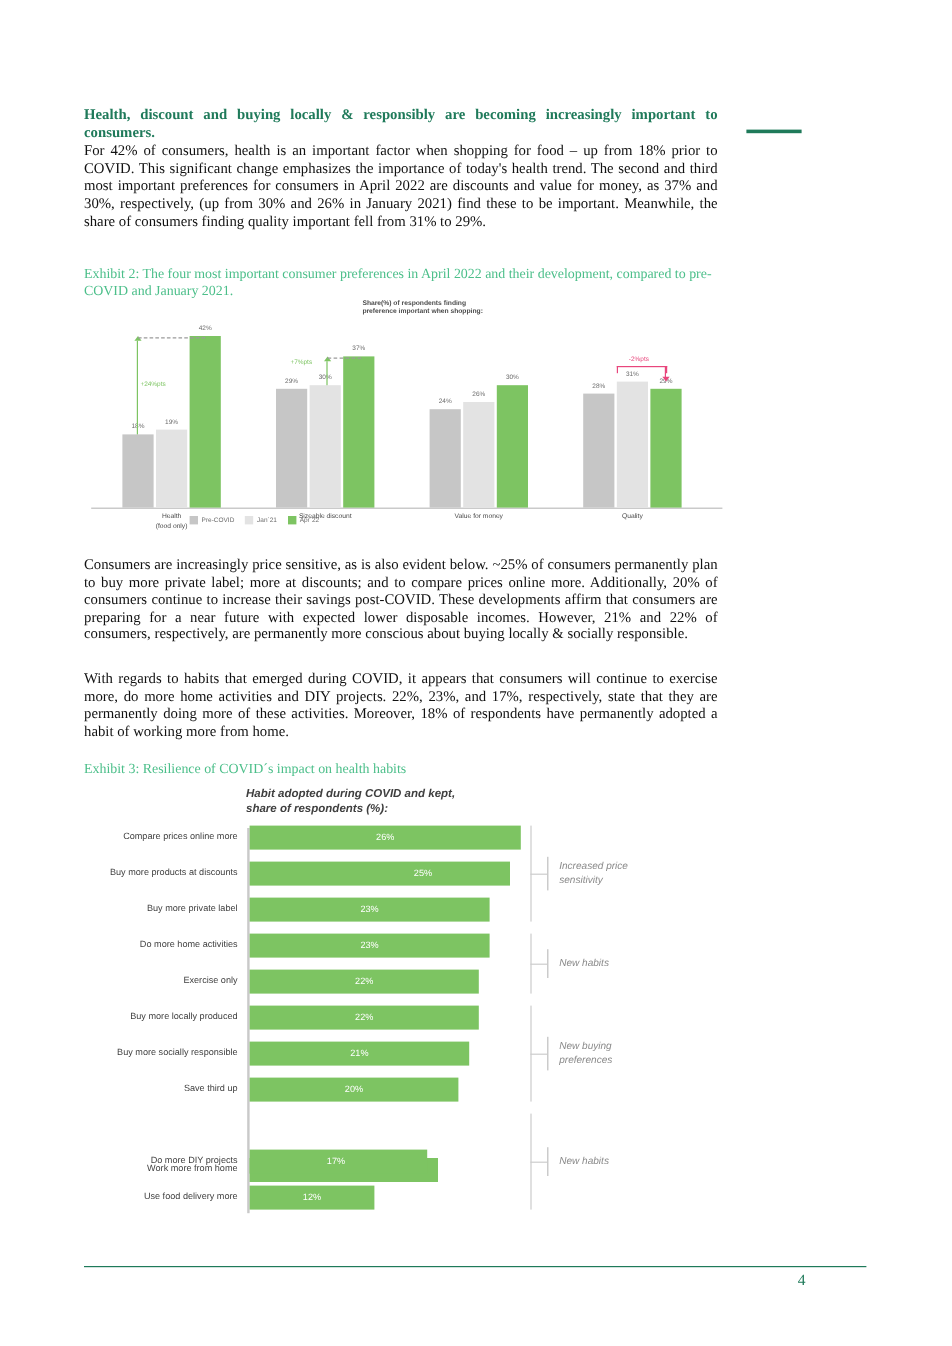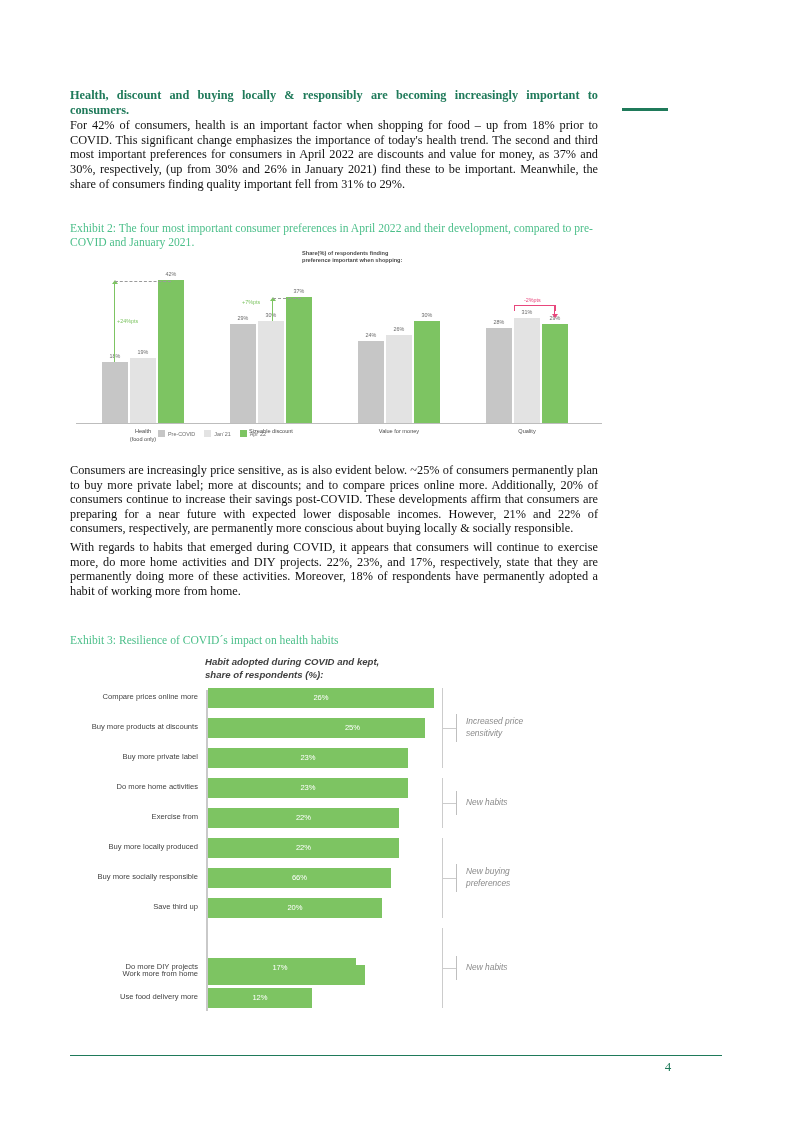--- a/index.html
+++ b/index.html
@@ -44,21 +44,21 @@
     text-align: justify;
   }
   .body-par {
     font-family: Liberation Serif, serif;
     font-size: 12.3px;
     line-height: 14.6px;
     margin: 0;
     text-align: justify;
     color: #111111;
   }
-  .body-par + .body-par { margin-top: 4px; }
+  .body-par + .body-par { margin-top: 22px; }
 
   .exhibit-cap {
     font-family: "Liberation Serif", serif;
     font-size: 11.6px;
     line-height: 14px;
     color: #4cbf8a;
     margin: 0;
     text-align: left;
   }
 
@@ -485,35 +485,35 @@
         <div class="ex3-barval" style="left:138px;width:200px;">23%</div>
       </div>
 
       <div class="ex3-row" style="top:90px;">
         <div class="ex3-label">Do more home activities</div>
         <div class="ex3-bar" style="width:200px;"></div>
         <div class="ex3-barval" style="left:138px;width:200px;">23%</div>
       </div>
 
       <div class="ex3-row" style="top:120px;">
-        <div class="ex3-label">Exercise from</div>
+        <div class="ex3-label">Exercise only</div>
         <div class="ex3-bar" style="width:191px;"></div>
         <div class="ex3-barval" style="left:138px;width:191px;">22%</div>
       </div>
 
       <div class="ex3-row" style="top:150px;">
         <div class="ex3-label">Buy more locally produced</div>
         <div class="ex3-bar" style="width:191px;"></div>
         <div class="ex3-barval" style="left:138px;width:191px;">22%</div>
       </div>
 
       <div class="ex3-row" style="top:180px;">
         <div class="ex3-label">Buy more socially responsible</div>
         <div class="ex3-bar" style="width:183px;"></div>
-        <div class="ex3-barval" style="left:138px;width:183px;">66%</div>
+        <div class="ex3-barval" style="left:138px;width:183px;">21%</div>
       </div>
 
       <div class="ex3-row" style="top:210px;">
         <div class="ex3-label">Save third up</div>
         <div class="ex3-bar" style="width:174px;"></div>
         <div class="ex3-barval" style="left:138px;width:174px;">20%</div>
       </div>
 
       <div class="ex3-row" style="top:240px;margin-top:37px;">
         <div class="ex3-label">Work more from home</div>

